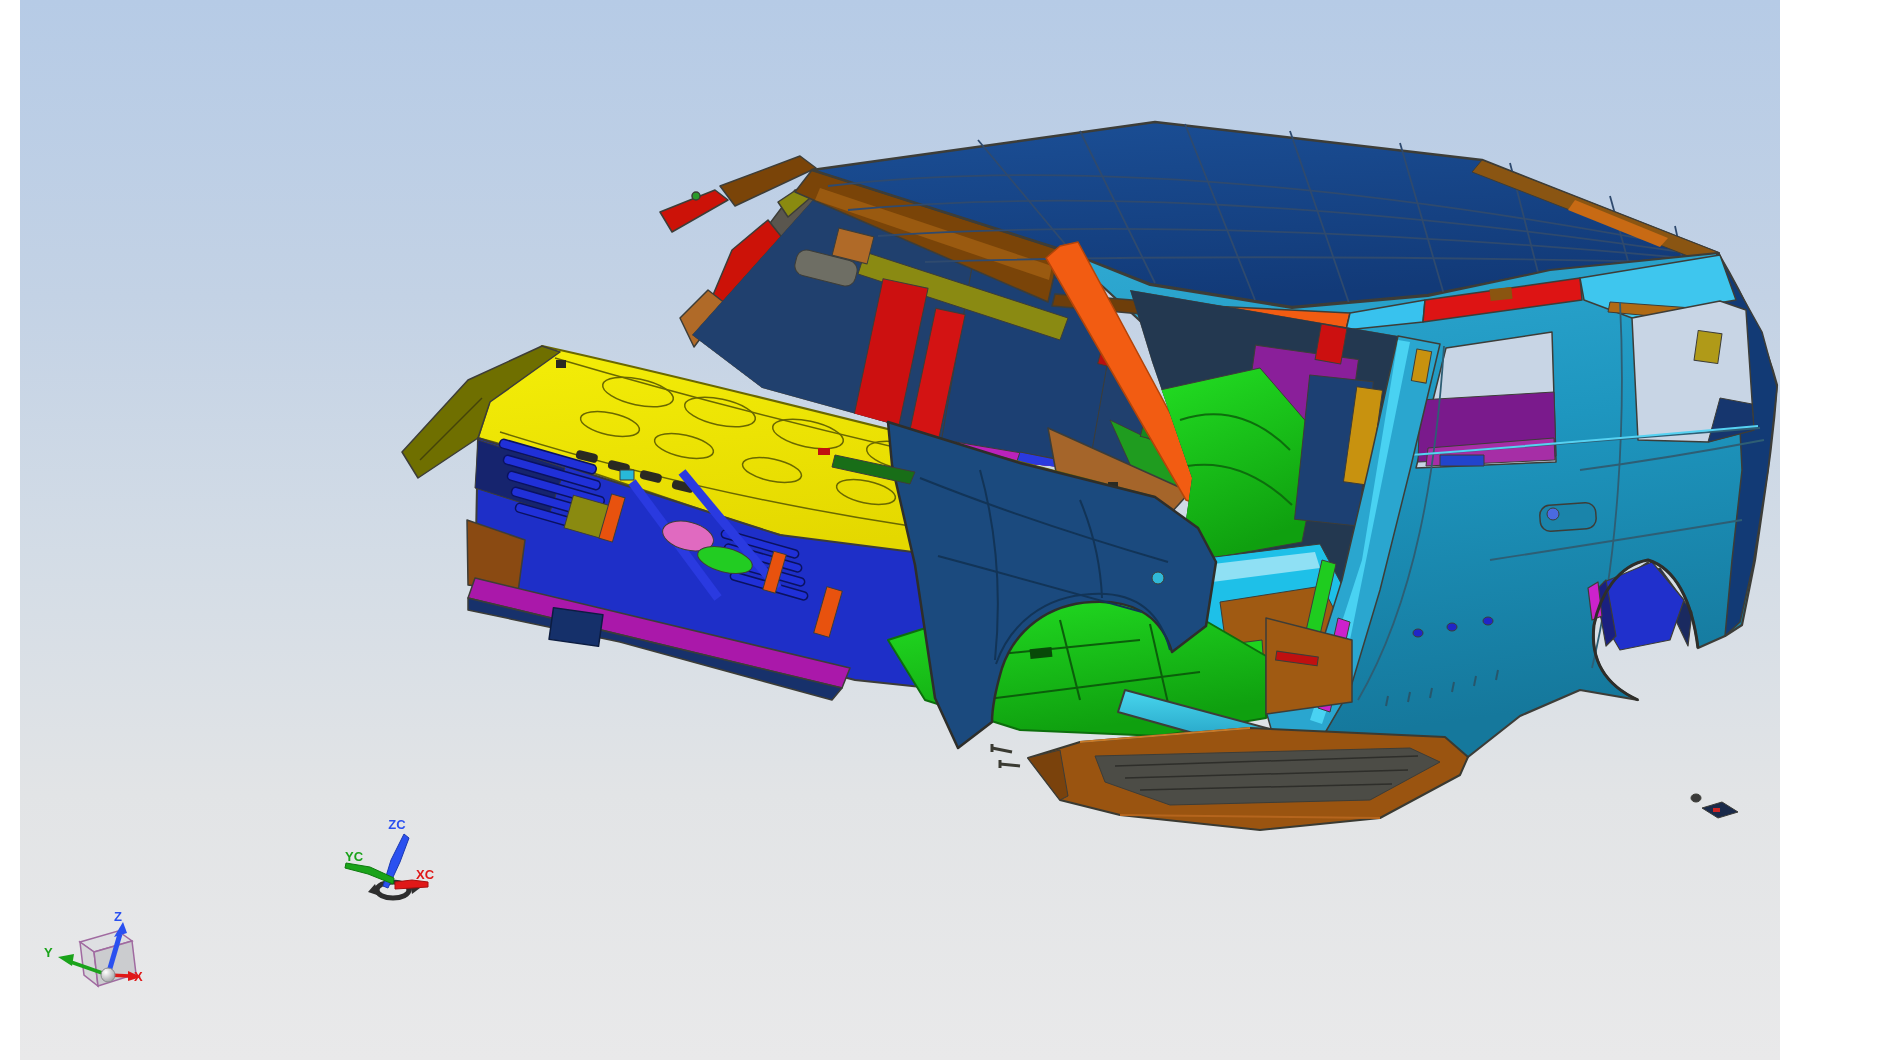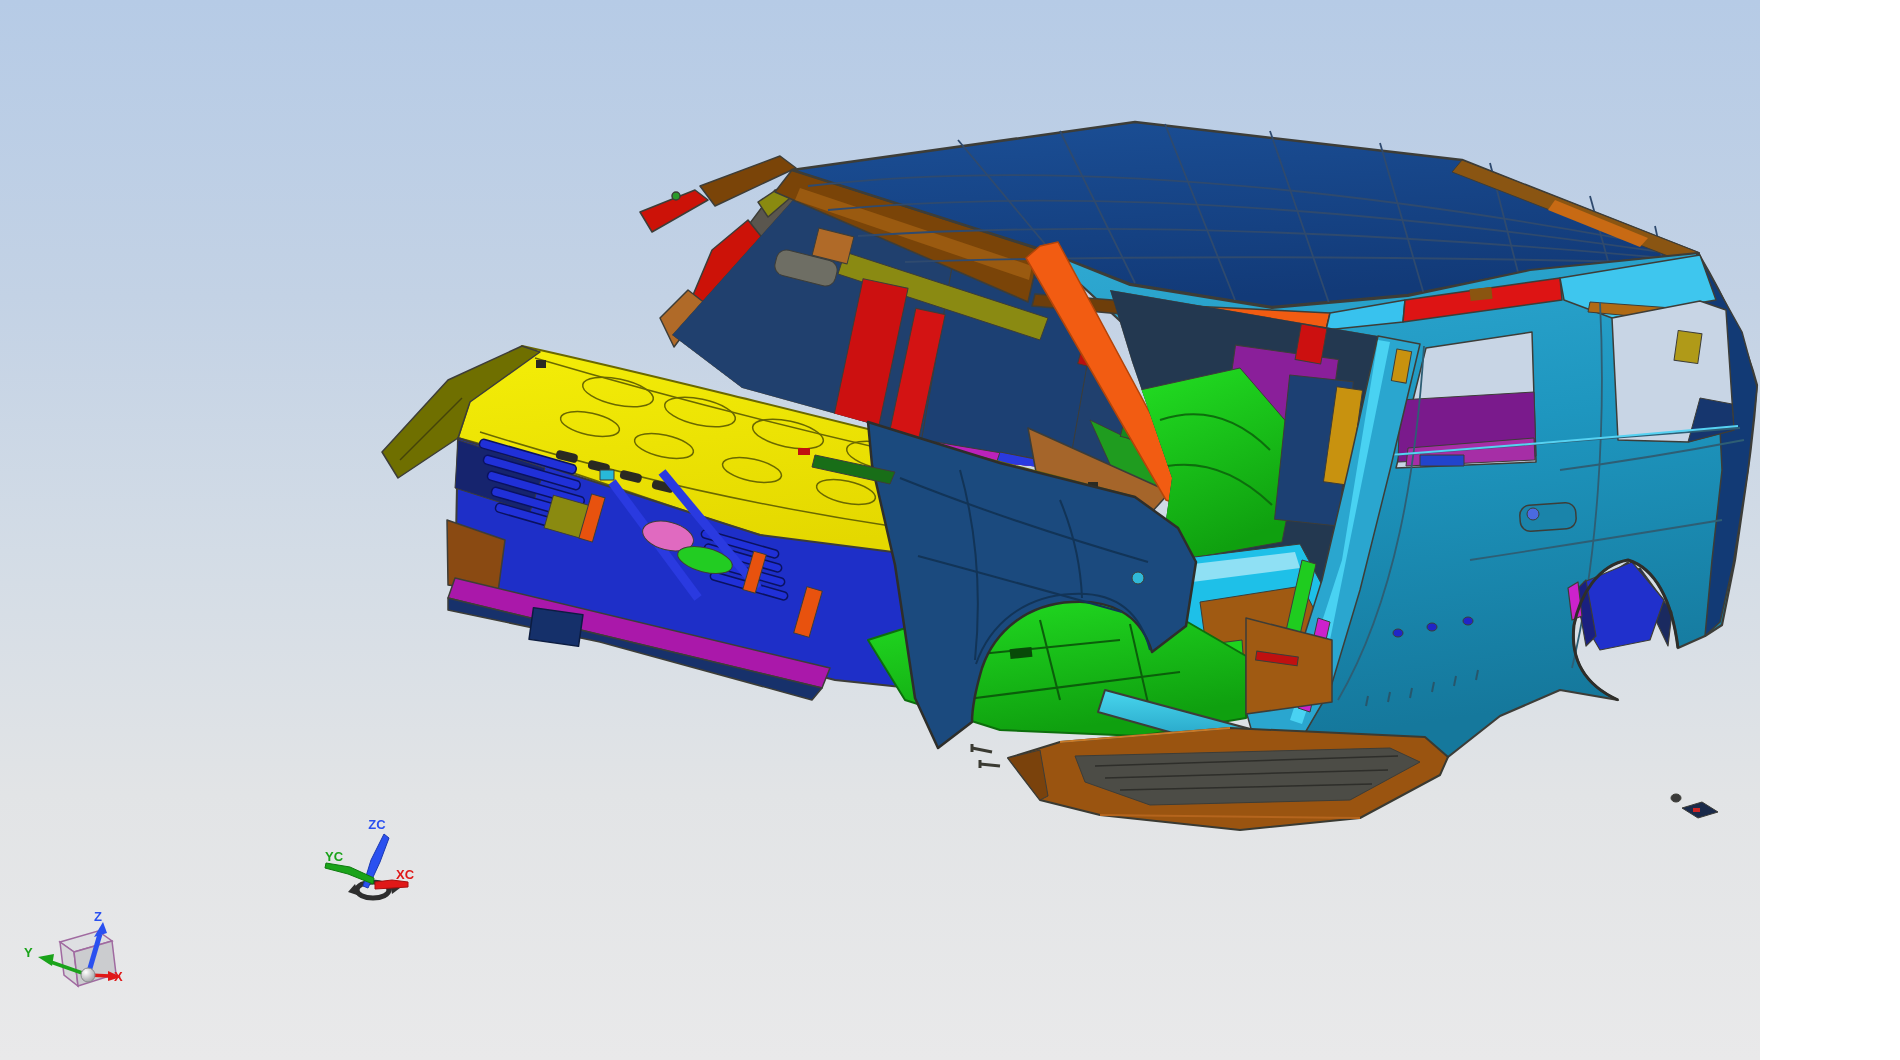--- a/index.html
+++ b/index.html
@@ -1,18 +1,18 @@
 <!DOCTYPE html>
 <html><head>
 <meta charset="utf-8">
 <style>
   html,body{margin:0;padding:0;width:1900px;height:1060px;overflow:hidden;
     font-family:"Liberation Sans",sans-serif;}
   .viewport{position:relative;width:1760px;height:1060px;
-    background:linear-gradient(180deg,#b6cbe6 0%,#c3d2e5 28%,#d3dce6 52%,#e2e4e6 75%,#e9e9ea 100%);}
+    background:linear-gradient(180deg,#b6cbe6 0%,#c3d2e5 28%,#d3dce6 52%,#e2e4e6 75%,#e9e9ea 100%);margin-left:20px;}
   svg{position:absolute;left:0;top:0;}
   text{font-family:"Liberation Sans",sans-serif;font-size:13px;font-weight:bold;}
 </style>
 </head>
 <body>
 
 <div class="viewport">
 <svg width="1900" height="1060" viewBox="0 0 1900 1060">
   <defs>
     <linearGradient id="gRoof" x1="0" y1="0" x2="0.3" y2="1">

